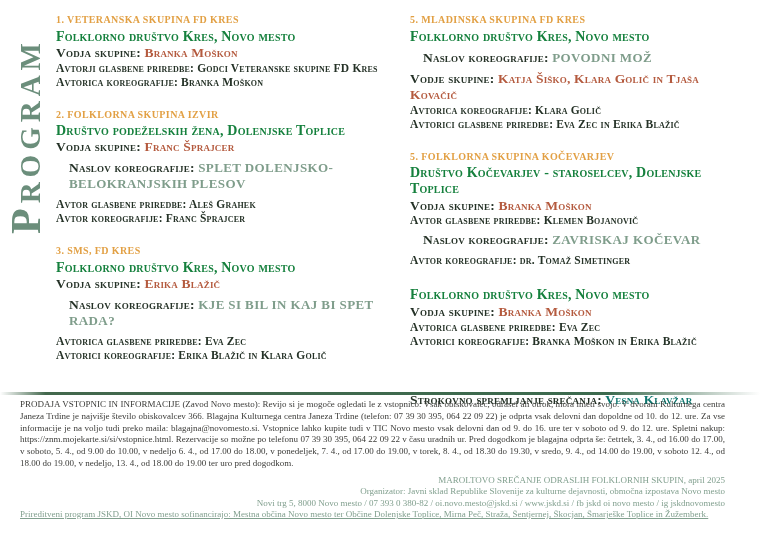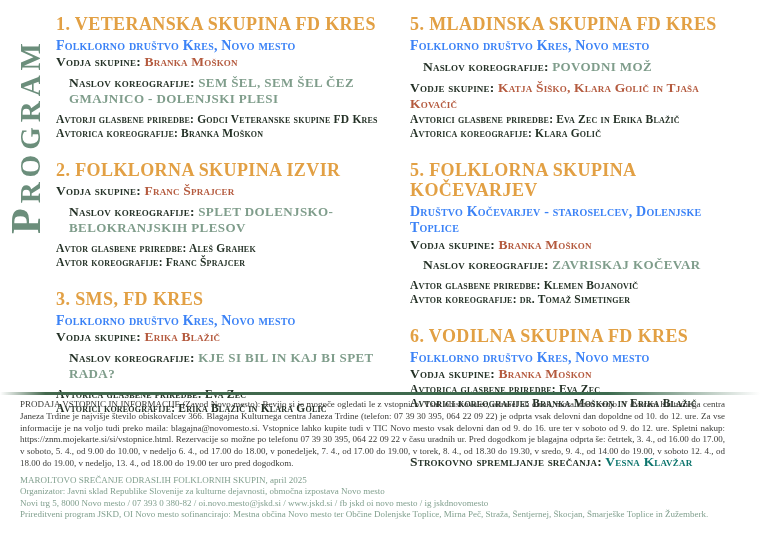--- a/index.html
+++ b/index.html
@@ -19,26 +19,26 @@
   }
 
   
   .main{
     position:absolute;left:56px;top:14px;right:14px;
     display:grid;grid-template-columns:1fr 1fr;column-gap:18px;
   }
   .col{display:flex;flex-direction:column;}
   .group{margin-bottom:20px;}
   .sec-title{
-    margin:0 0 3px 0;font-size:18px;font-weight:700;letter-spacing:0.4px;
+    margin:0 0 3px 0;font-size:10px;font-weight:700;letter-spacing:0.4px;
     color:#e2a044;line-height:1.15;
   }
   .society{
     font-variant:small-caps;font-weight:600;font-size:14px;line-height:1.16;
-    color:#3b82f6;letter-spacing:0.2px;
+    color:#15803d;letter-spacing:0.2px;
   }
   .row{font-variant:small-caps;font-weight:600;font-size:13.5px;line-height:1.18;letter-spacing:0.2px;}
   .lbl{color:#253227;}
   .val-red{color:#b45a3e;}
   .val-dark{color:#253227;}
   .choreo-row{margin:5px 0 5px 0;padding-left:13px;}
   .choreo-row .val-green{
     color:#7f9d8b;font-variant:normal;font-size:13px;letter-spacing:0.4px;
   }
   .author-row{font-size:11.5px;line-height:1.22;}
@@ -54,57 +54,54 @@
     position:absolute;left:0;right:0;top:392px;height:3px;
     background:linear-gradient(to right,rgba(63,107,79,0) 0%,#43684d 6%,#3c6a4e 80%,rgba(63,107,79,0) 100%);
   }
   .footer{
     position:absolute;left:20px;right:35px;top:399px;
     font-size:9px;line-height:11.8px;color:#3b3b38;
   }
   .footer p{margin:0;}
   .ticket-info{text-align:justify;}
   .green-block{margin-top:5px;color:#82a08f;}
-  .green-block div{line-height:11.4px;}
-  .funding{margin-top:12px;color:#82a08f;line-height:11.4px;}
+  .green-block div{line-height:11.4px;text-align:right;}
+  .funding{margin-top:12px;color:#82a08f;line-height:11.4px;text-decoration:underline;}
 </style>
 </head>
 <body>
 
 <div class="page">
 
   <div class="program-vertical">Program</div>
 
   <div class="main">
 
     <div class="col">
 
       <section class="group">
         <h2 class="sec-title">1. VETERANSKA SKUPINA FD KRES</h2>
         <div class="society">Folklorno društvo Kres, Novo mesto</div>
         <div class="row">
           <span class="lbl">Vodja skupine:</span>
           <span class="val-red">Branka Moškon</span>
         </div>
-        <div class="row choreo-row">
-          <span class="lbl">Naslov koreografije:</span>
-          <span class="val-green">SEM ŠEL, SEM ŠEL ČEZ GMAJNICO - DOLENJSKI PLESI</span>
-        </div>
         <div class="row author-row">
           <span class="lbl">Avtorji glasbene priredbe:</span>
           <span class="val-dark">Godci Veteranske skupine FD Kres</span>
         </div>
         <div class="row author-row">
           <span class="lbl">Avtorica koreografije:</span>
           <span class="val-dark">Branka Moškon</span>
         </div>
       </section>
 
       <section class="group">
         <h2 class="sec-title">2. FOLKLORNA SKUPINA IZVIR</h2>
+        <div class="society">Društvo podeželskih žena, Dolenjske Toplice</div>
         <div class="row">
           <span class="lbl">Vodja skupine:</span>
           <span class="val-red">Franc Šprajcer</span>
         </div>
         <div class="row choreo-row">
           <span class="lbl">Naslov koreografije:</span>
           <span class="val-green">SPLET DOLENJSKO-BELOKRANJSKIH PLESOV</span>
         </div>
         <div class="row author-row">
           <span class="lbl">Avtor glasbene priredbe:</span>
@@ -146,52 +143,51 @@
         <div class="society">Folklorno društvo Kres, Novo mesto</div>
         <div class="row choreo-row">
           <span class="lbl">Naslov koreografije:</span>
           <span class="val-green">POVODNI MOŽ</span>
         </div>
         <div class="row">
           <span class="lbl">Vodje skupine:</span>
           <span class="val-red">Katja Šiško, Klara Golič in Tjaša Kovačič</span>
         </div>
         <div class="row author-row">
+          <span class="lbl">Avtorica koreografije:</span>
+          <span class="val-dark">Klara Golič</span>
+        </div>
+        <div class="row author-row">
           <span class="lbl">Avtorici glasbene priredbe:</span>
           <span class="val-dark">Eva Zec in Erika Blažič</span>
         </div>
-        <div class="row author-row">
-          <span class="lbl">Avtorica koreografije:</span>
-          <span class="val-dark">Klara Golič</span>
-        </div>
       </section>
 
       <section class="group">
         <h2 class="sec-title">5. FOLKLORNA SKUPINA KOČEVARJEV</h2>
         <div class="society">Društvo Kočevarjev - staroselcev, Dolenjske Toplice</div>
         <div class="row">
           <span class="lbl">Vodja skupine:</span>
           <span class="val-red">Branka Moškon</span>
         </div>
-        <div class="row choreo-row">
-          <span class="lbl">Naslov koreografije:</span>
-          <span class="val-green">ZAVRISKAJ KOČEVAR</span>
-        </div>
         <div class="row author-row">
           <span class="lbl">Avtor glasbene priredbe:</span>
           <span class="val-dark">Klemen Bojanovič</span>
         </div>
+        <div class="row choreo-row">
+          <span class="lbl">Naslov koreografije:</span>
+          <span class="val-green">ZAVRISKAJ KOČEVAR</span>
+        </div>
         <div class="row author-row">
           <span class="lbl">Avtor koreografije:</span>
           <span class="val-dark">dr. Tomaž Simetinger</span>
         </div>
       </section>
 
       <section class="group">
-        <h2 class="sec-title">6. VODILNA SKUPINA FD KRES</h2>
         <div class="society">Folklorno društvo Kres, Novo mesto</div>
         <div class="row">
           <span class="lbl">Vodja skupine:</span>
           <span class="val-red">Branka Moškon</span>
         </div>
         <div class="row author-row">
           <span class="lbl">Avtorica glasbene priredbe:</span>
           <span class="val-dark">Eva Zec</span>
         </div>
         <div class="row author-row">

